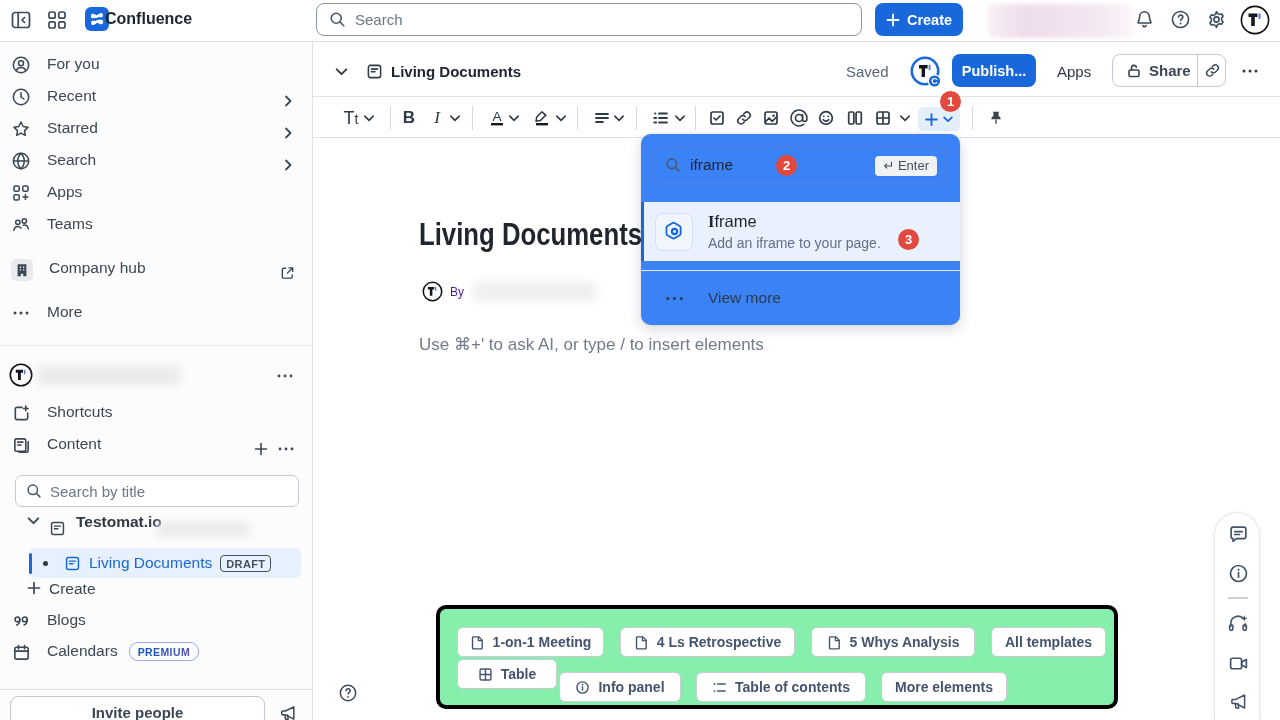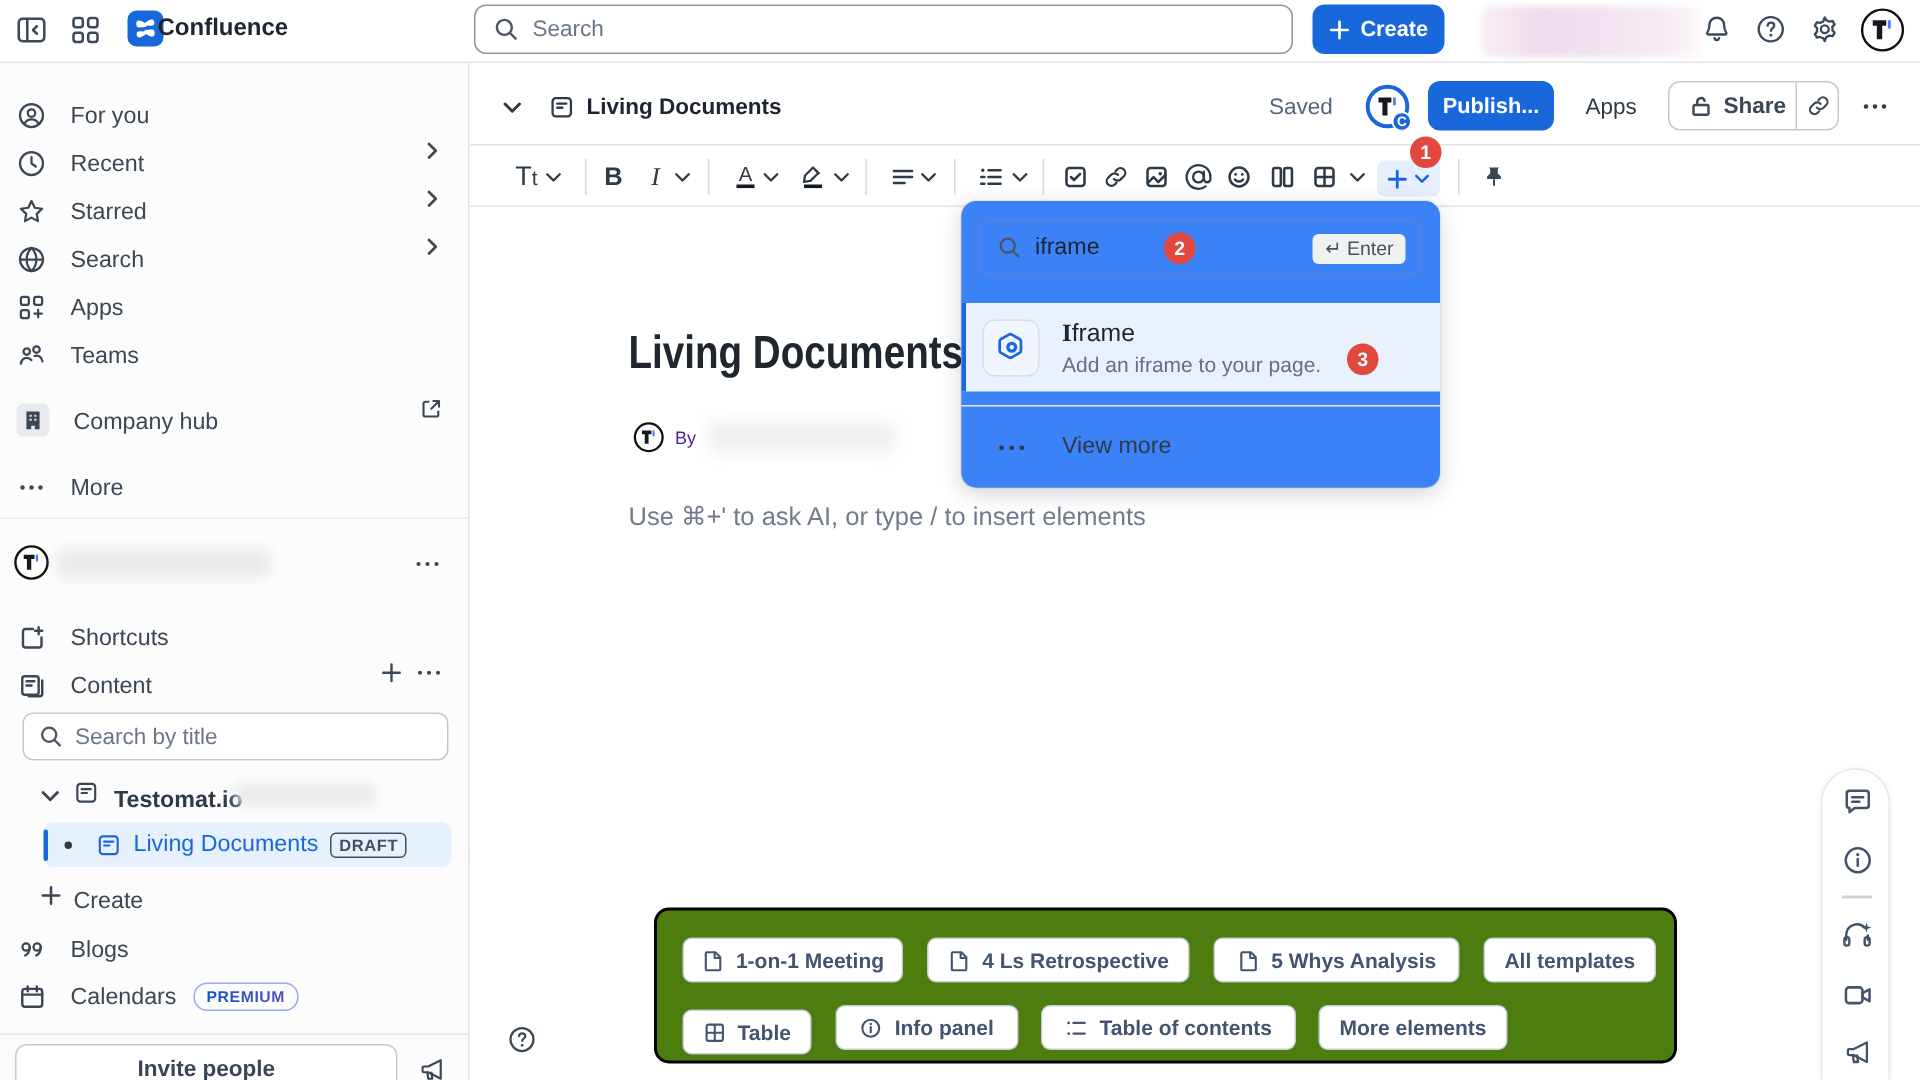--- a/index.html
+++ b/index.html
@@ -11,21 +11,21 @@
 .iconbtn{display:flex;align-items:center;justify-content:center;color:#3d4a5c}
 #conf-logo{position:absolute;left:85px;top:7px;width:24px;height:24px;border-radius:6px;background:#1868db;display:flex;align-items:center;justify-content:center}
 #conf-name{position:absolute;left:105px;top:10px;font-size:16px;font-weight:bold;color:#1e2532}
 #gsearch{position:absolute;left:316px;top:3px;width:546px;height:33px;border:1px solid #8c95a3;border-radius:8px;display:flex;align-items:center;padding-left:12px;background:#fff}
 #gsearch .ph{color:#6b7689;font-size:15px;margin-left:9px}
 #createbtn{position:absolute;left:875px;top:3px;width:88px;height:33px;background:#1868db;border-radius:8px;display:flex;align-items:center;justify-content:center;color:#fff;font-size:14.5px;font-weight:bold}
 #createbtn svg{margin-right:7px}
 #blur-top{position:absolute;left:988px;top:4px;width:146px;height:34px;border-radius:6px;background:linear-gradient(90deg,#f8eef5 0%,#eeddec 25%,#f1e3ef 55%,#f5eaf3 80%,#fcf8fb 100%);filter:blur(2px)}
 
 #sidebar{position:absolute;left:0;top:42px;width:313px;height:678px;background:#fcfcfc;border-right:1px solid #e1e3e8;z-index:5}
-.sb-item{position:absolute;left:0;width:313px;height:32px;display:flex;align-items:flex-end;color:#3b4754}
+.sb-item{position:absolute;left:0;width:313px;height:32px;display:flex;align-items:flex-start;color:#3b4754}
 .sb-item .sb-ic{width:20px;height:20px;margin-left:11px;display:flex;align-items:center;justify-content:center}
 .sb-item .sb-lb{margin-left:16px;font-size:15.5px;color:#3b4754}
 .sb-item .sb-ch{position:absolute;right:18px;top:50%;transform:translateY(-50%)}
 #sb-search{position:absolute;left:15px;top:433px;width:284px;height:32px;border:1px solid #c4c9d1;border-radius:7px;background:#fff;display:flex;align-items:center;padding-left:10px}
 #sb-search .ph{color:#6b7689;font-size:15px;margin-left:8px}
 .blurgray{background:#e9eaec;filter:blur(4px);border-radius:4px}
 #sel-row{position:absolute;left:29px;top:506px;width:272px;height:30px;background:#e7f0fd;border-radius:6px;display:flex;align-items:center}
 #draft{display:inline-block;border:1.5px solid #454f5e;border-radius:4px;color:#454f5e;font-size:11px;font-weight:bold;letter-spacing:.4px;padding:2px 5px 1px;margin-left:8px}
 #premium{display:inline-block;border:1px solid #9aa7f5;border-radius:9px;font-size:10.5px;font-weight:bold;letter-spacing:.4px;padding:2.5px 8px;margin-left:11px;background:linear-gradient(90deg,#0055cc,#5e4db2);-webkit-background-clip:text;background-clip:text;-webkit-text-fill-color:transparent}
 #invite{position:absolute;left:10px;top:654px;width:255px;height:33px;border:1px solid #c4c9d1;border-radius:8px;background:#fff;display:flex;align-items:center;justify-content:center;font-size:15px;font-weight:bold;color:#3b4754}
@@ -44,21 +44,21 @@
 #placeholder{position:absolute;left:419px;top:334px;font-size:17px;color:#707b8c}
 
 #dropdown{position:absolute;left:641px;top:134px;width:319px;height:191px;background:#3b82f6;border-radius:10px;box-shadow:0 4px 14px rgba(9,30,66,.18),0 0 1px rgba(9,30,66,.3);z-index:50}
 #dd-search{position:absolute;left:11px;top:12px;width:296px;height:38px;border:2px solid #4c82e8;border-radius:8px;display:flex;align-items:center;padding-left:11px}
 #dd-enter{position:absolute;right:9px;top:8px;background:#f0f1f3;border-radius:4px;color:#46505e;font-size:13px;padding:2px 8px 3px}
 #dd-item{position:absolute;left:0;top:68px;width:319px;height:59px;background:#e8f1fd;display:flex;align-items:center}
 #dd-item .bar{position:absolute;left:0;top:0;width:3px;height:59px;background:#1868db}
 #dd-icbox{width:38px;height:38px;background:#f0f5fe;border:1px solid #d5deee;border-radius:8px;margin-left:14px;display:flex;align-items:center;justify-content:center}
 #dd-more{position:absolute;left:0;top:136px;width:319px;height:55px;border-top:1px solid #e6e8ec;display:flex;align-items:center}
 
-#tmpl{position:absolute;left:436px;top:605px;width:682px;height:104px;border:2px solid #000000;border-radius:10px;background:#4d7c0f}
+#tmpl{position:absolute;left:436px;top:605px;width:682px;height:104px;border:4px solid #000000;border-radius:10px;background:#86efac}
 .tchip{position:absolute;height:30px;border:1px solid #c9cdd4;border-radius:6px;background:#fff;display:flex;align-items:center;justify-content:center;color:#44546f;font-size:14px;font-weight:bold}
 .tchip svg{margin-right:8px}
 
 #rail{position:absolute;left:1214px;top:512px;width:46px;height:208px;background:#fff;border:1px solid #e6e8ec;border-radius:23px 23px 0 0;border-bottom:none;box-shadow:0 1px 4px rgba(9,30,66,.08);z-index:20}
 .rail-ic{position:absolute;left:0;width:46px;display:flex;justify-content:center;color:#44526380}
 #help-q{position:absolute;left:338px;top:683px;color:#3d4a5c;z-index:6}
 </style>
 </head>
 <body>
 
@@ -534,21 +534,21 @@
         <path d="M9 2v4h4"></path>
       </svg>4 Ls Retrospective
   </div>
   <div class="tchip" style="left:371px;top:18px;width:164px">
     <svg width="15" height="15" viewBox="0 0 16 16" fill="none" stroke="#44546f" stroke-width="1.5" stroke-linejoin="round">
         <path d="M3.5 2h6L13 5.5V14a.8.8 0 01-.8.8H3.5a.8.8 0 01-.8-.8V2.8a.8.8 0 01.8-.8z"></path>
         <path d="M9 2v4h4"></path>
       </svg>5 Whys Analysis
   </div>
   <div class="tchip" style="left:551px;top:18px;width:115px">All templates</div>
-  <div class="tchip" style="left:17px;top:66px;width:86px">
+  <div class="tchip" style="left:17px;top:50px;width:100px">
     <svg width="15" height="15" viewBox="0 0 16 16" fill="none" stroke="#44546f" stroke-width="1.5">
         <rect x="2.2" y="2.2" width="11.6" height="11.6" rx="1.6"></rect>
         <path d="M2.2 8h11.6M8 2.2v11.6"></path>
       </svg>Table
   </div>
   <div class="tchip" style="left:119px;top:63px;width:122px">
     <svg width="15" height="15" viewBox="0 0 16 16" fill="none" stroke="#44546f" stroke-width="1.5">
         <circle cx="8" cy="8" r="6"></circle>
         <path d="M8 7.2v3.6" stroke-linecap="round"></path>
         <circle cx="8" cy="5" r=".9" fill="#44546f" stroke="none"></circle>

